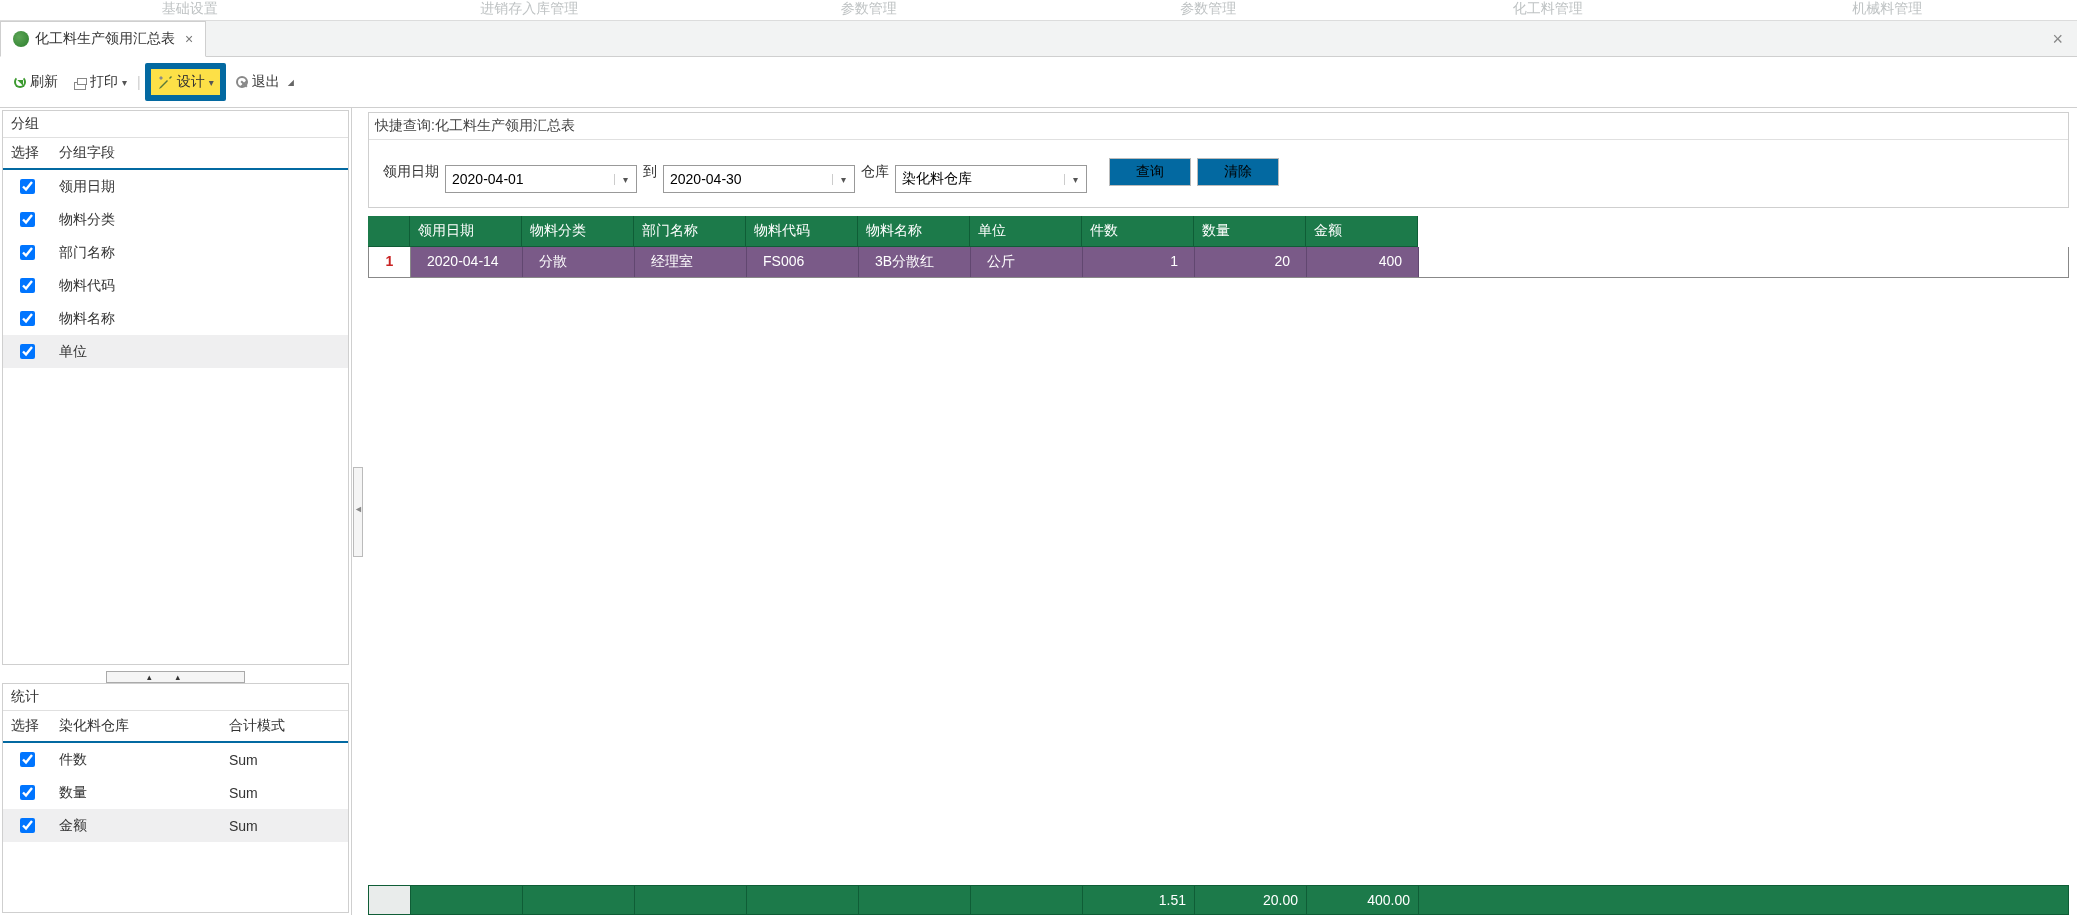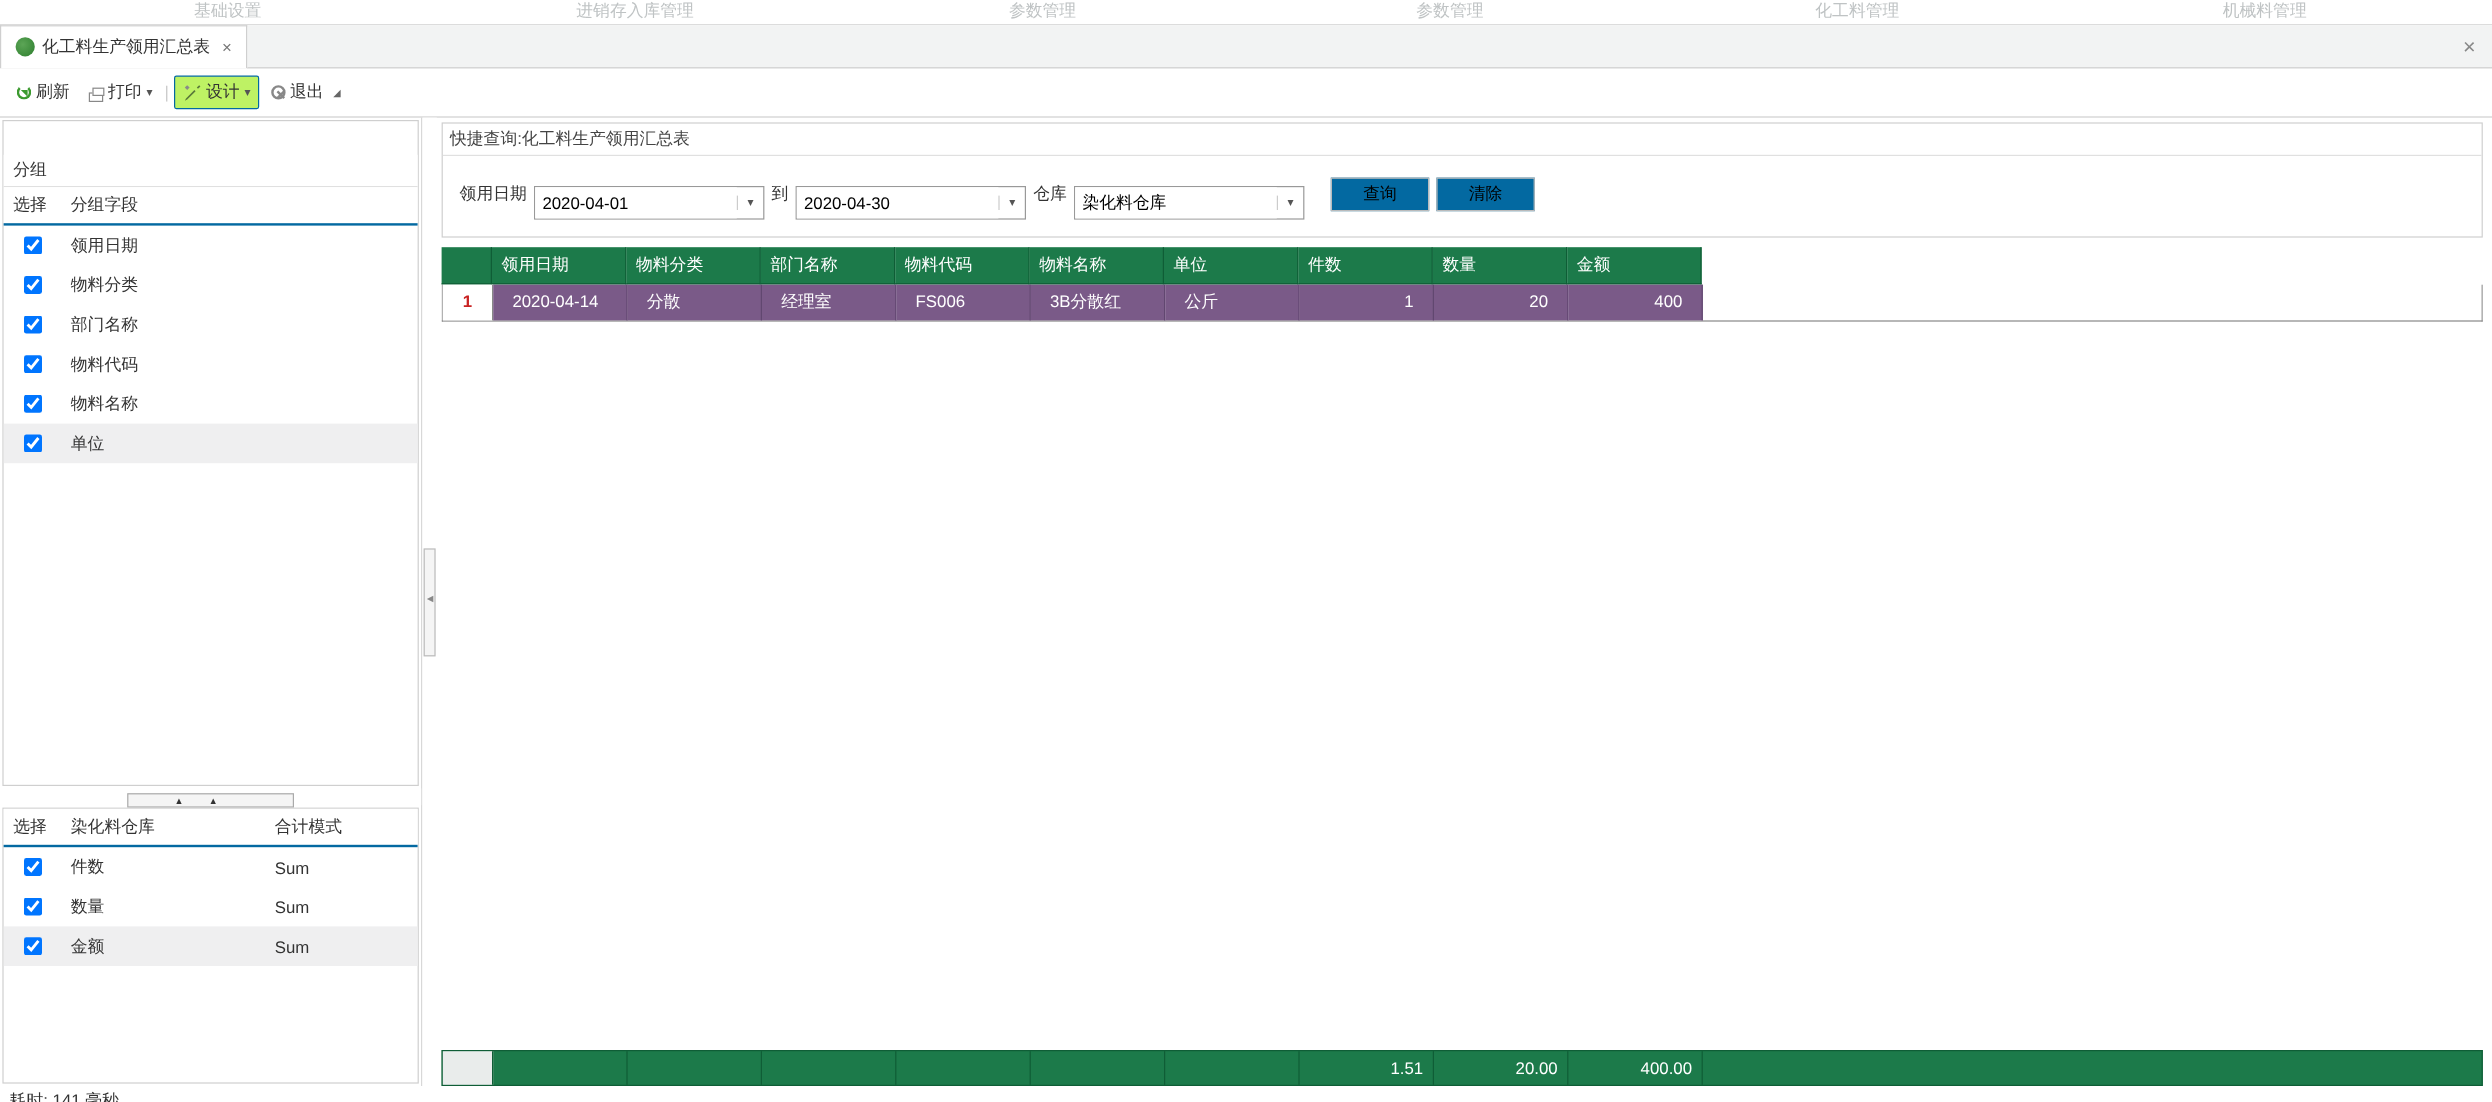--- a/index.html
+++ b/index.html
@@ -64,22 +64,22 @@
   }
   .tool-btn {
     display: inline-flex;
     align-items: center;
     gap: 4px;
     padding: 4px 6px;
     cursor: pointer;
     border-radius: 2px;
   }
   .tool-btn.design-active {
-    background: #bef264;
-    border: 1px solid #0369a1;
+    background: #fde047;
+    border: 6px solid #0369a1;
   }
   .ico { display:inline-block; width:16px; height:16px; position:relative; }
   .ico-refresh {
     border: 2px solid #3c9a2f;
     border-top-color: transparent;
     border-radius: 50%;
     width: 12px; height: 12px;
   }
   .ico-refresh:after {
     content:''; position:absolute; top:-2px; right:-3px;
@@ -104,21 +104,20 @@
     width: 352px;
     border-right: 1px solid #cfcfcf;
     display: flex;
     flex-direction: column;
   }
   .panel-header {
     padding: 4px 8px;
     background: #fff;
     border-bottom: 1px solid #e0e0e0;
     color: #333;
-    margin-top: 28px;
   }
   .group-panel {
     flex: 1 1 auto;
     border: 1px solid #cfcfcf;
     margin: 2px;
     display:flex;
     flex-direction:column;
     min-height: 320px;
   }
   .grid-head {
@@ -394,20 +393,21 @@
                  <div class="td">单位</div>
           </div>
         </div>
     </div>
 
     <div class="splitter-h">
       <span class="grip">▴▴</span>
     </div>
 
     <div class="stats-panel">
+      <div class="panel-header">统计</div>
       <div class="grid-head">
         <div class="th">选择</div>
         <div class="th">染化料仓库</div>
         <div class="th">合计模式</div>
       </div>
       <div class="grid-body" id="stats-body">
           <div class="grid-row">
             <div class="td"><input type="checkbox" checked="" style=""></div>
                  <div class="td">件数</div>
                  <div class="td">Sum</div>

